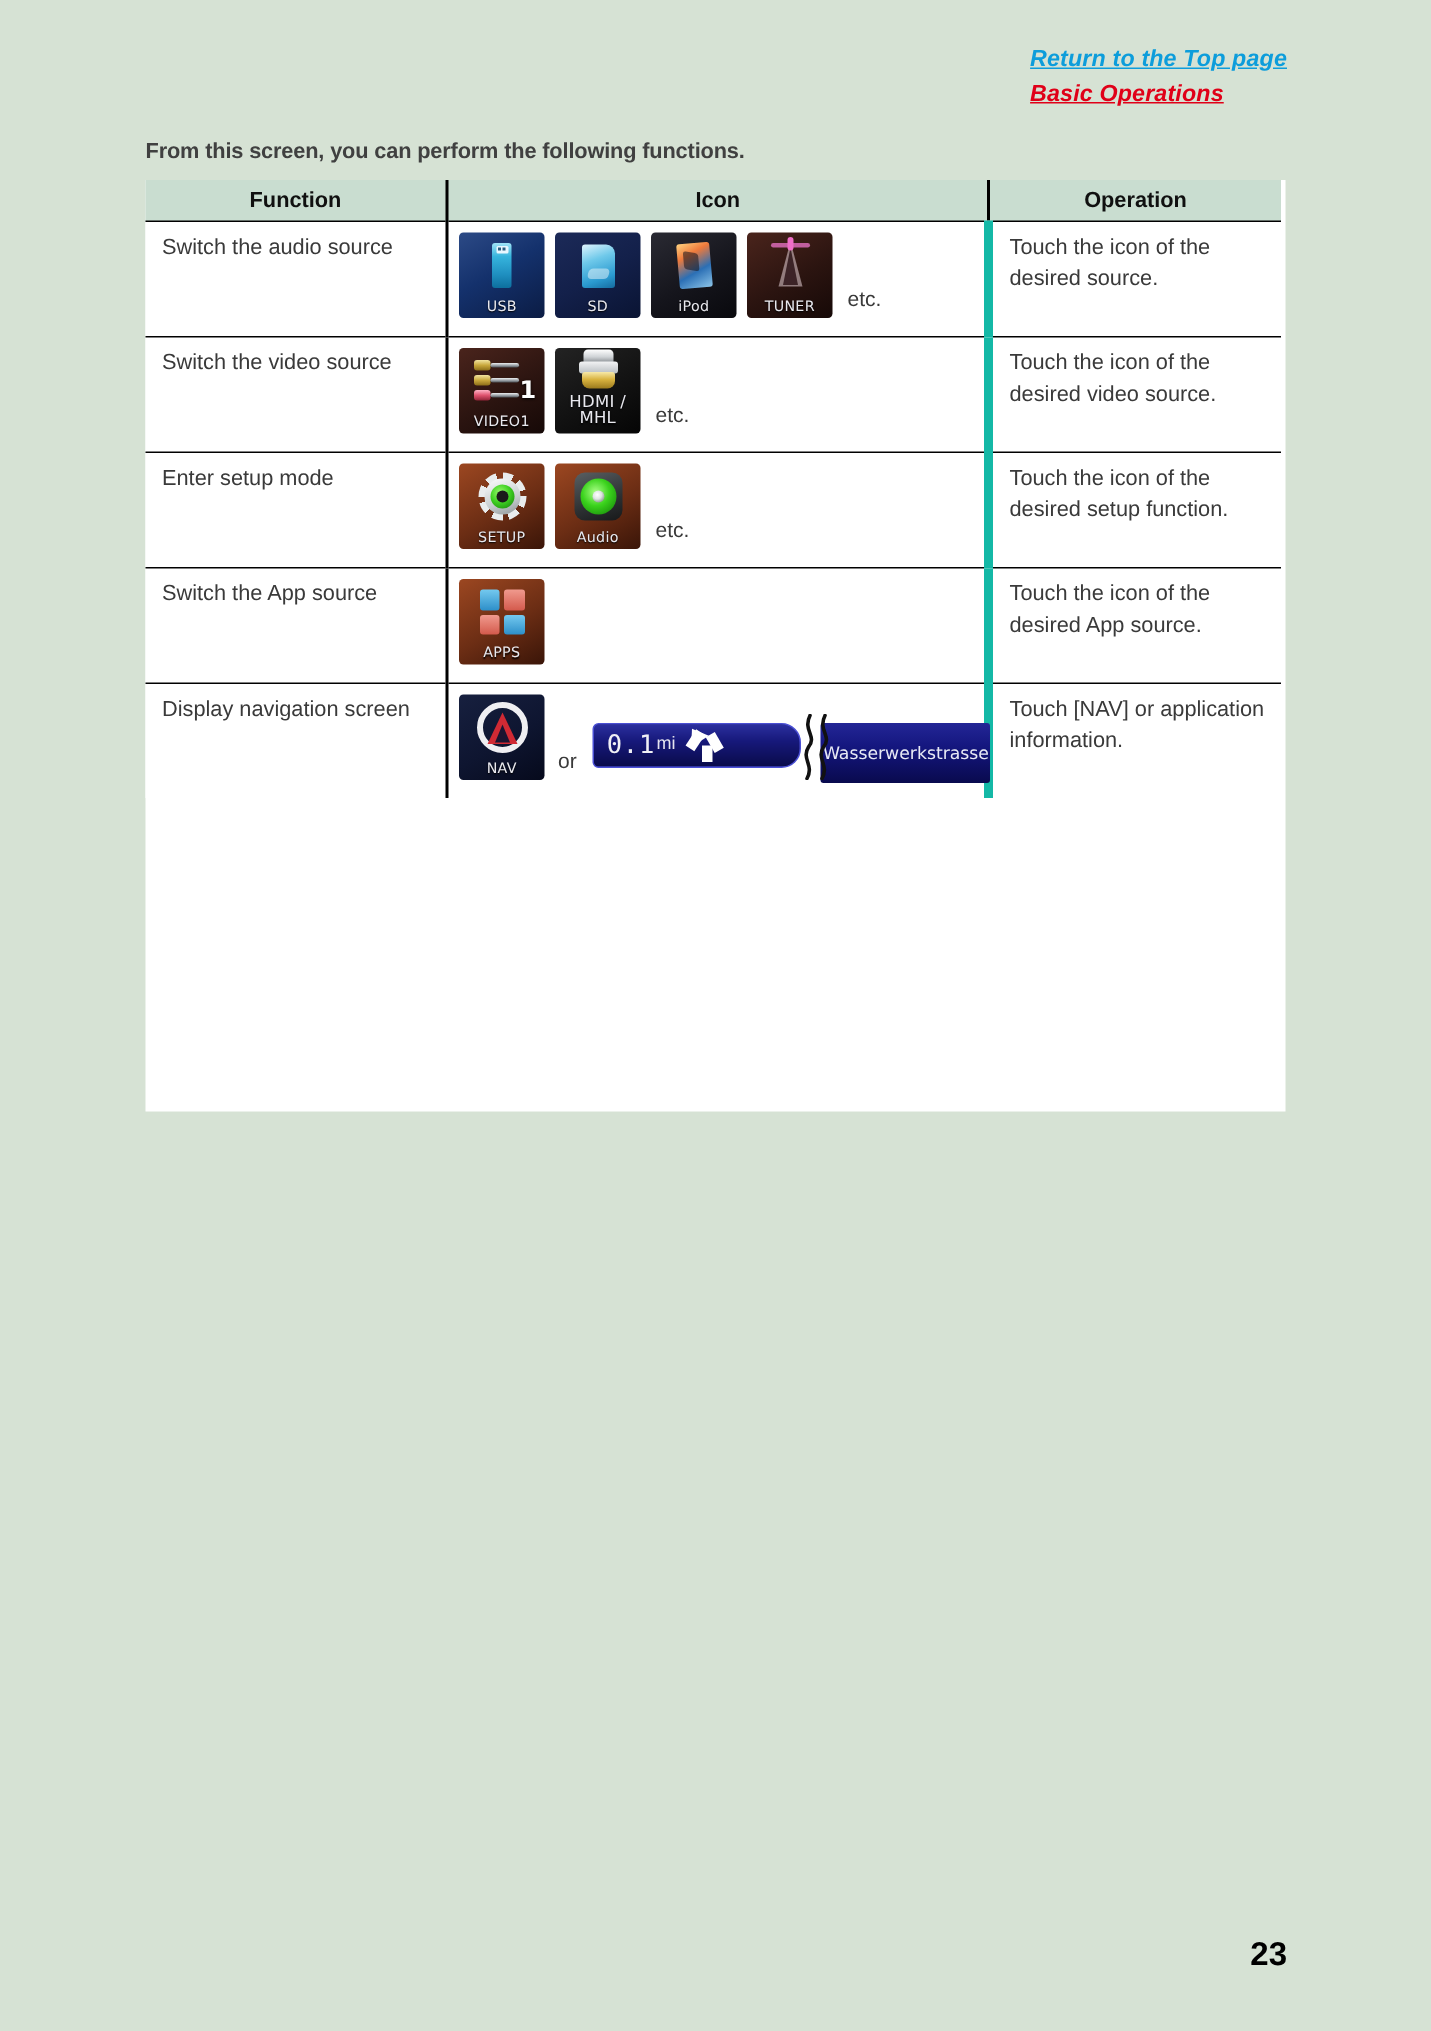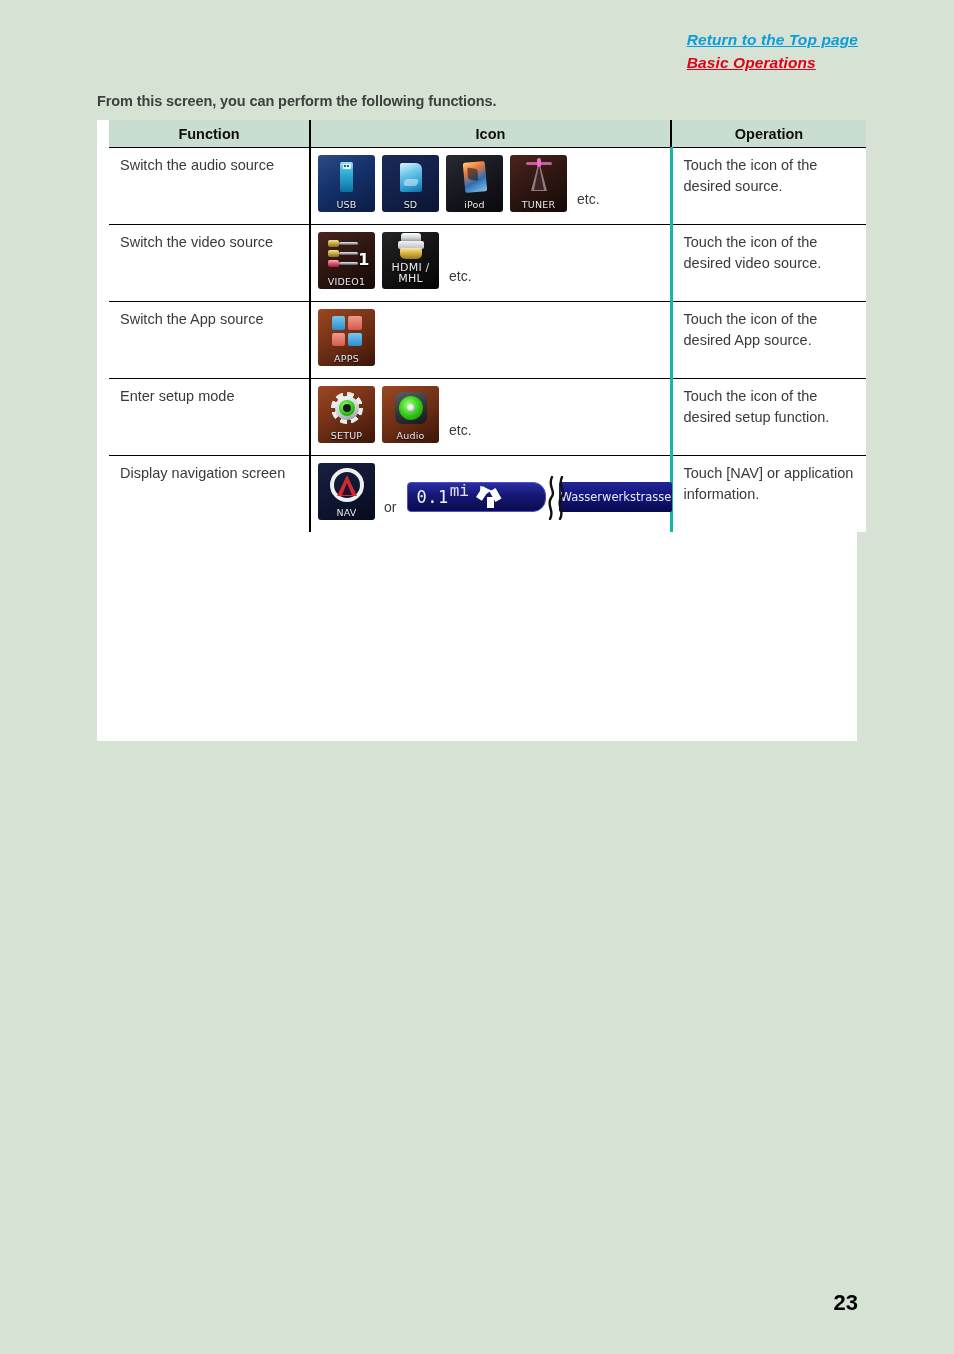--- a/index.html
+++ b/index.html
@@ -50,21 +50,21 @@
     position: absolute;
     left: 97px;
     top: 120px;
     width: 760px;
     height: 621px;
     background: #ffffff;
   }
 
   table.fn-table {
     position: absolute;
-    left: 12px;
+    left: 0;
     top: 0;
     width: 753px;
     border-collapse: collapse;
     table-layout: fixed;
   }
   table.fn-table th {
     background: #c9ddd0;
     color: #101010;
     font-size: 14.5px;
     font-weight: bold;
@@ -81,21 +81,21 @@
   table.fn-table td {
     border-top: 1.4px solid #000;
     vertical-align: top;
     padding: 7px 10px 0 11px;
     font-size: 14.5px;
     color: #3a3a3a;
     line-height: 1.44;
     background: #fff;
   }
   table.fn-table td.c-icon { border-left: 2px solid #000; padding: 7px 6px 6px 7px; }
-  table.fn-table td.c-op   { border-left: 3px solid #14b8a6; padding-left: 11px; }
+  table.fn-table td.c-op   { border-left: 6px solid #14b8a6; padding-left: 11px; }
   table.fn-table tr.last-row td { border-bottom: 1.8px solid #000; }
 
   .row-h-1 { height: 77px; }
   .row-h-2 { height: 76px; }
 
   
   .icon-strip {
     display: flex;
     align-items: flex-end;
     gap: 7px;
@@ -427,22 +427,22 @@
     z-index: 2;
   }
   .nav-dist {
     font-family: "DejaVu Sans Mono", monospace;
     font-size: 17px;
     color: #f0f0f5;
     margin-left: 8px;
     letter-spacing: 0.5px;
   }
   .nav-unit {
-    font-family: Liberation Mono, monospace;
-    font-size: 16px;
+    font-family: Liberation Sans, sans-serif;
+    font-size: 12px;
     color: #e4e4ee;
     margin-left: 1px;
     align-self: flex-end;
     margin-bottom: 7px;
   }
   .nav-turn {
     margin-left: 9px;
     width: 24px; height: 22px;
     position: relative;
   }
@@ -464,21 +464,21 @@
     position: absolute; left: -2px; top: -1px;
     width: 0; height: 0;
     border-left: 7px solid transparent;
     border-right: 7px solid transparent;
     border-bottom: 10px solid #fff;
     transform: rotate(-32deg);
   }
   .nav-street {
     position: absolute;
     left: 152px; top: 0;
-    width: 113px; height: 30px;
+    width: 113px; height: 40px;
     background: linear-gradient(180deg,#232696 0%,#14167e 40%,#090a4e 100%);
     border-radius: 2px;
     display: flex;
     align-items: center;
     justify-content: center;
     z-index: 1;
   }
   .nav-street span {
     font-family: "DejaVu Sans", sans-serif;
     font-size: 11.5px;
@@ -600,68 +600,68 @@
             </div>
           </div>
           <div class="etc-label">etc.</div>
         </div>
       </td>
       <td class="c-op">Touch the icon of the desired video source.</td>
     </tr>
 
 
     <tr class="row-h-1">
+      <td>Enter setup mode</td>
+      <td class="c-icon">
+        <div class="icon-strip">
+          <div class="tile bg-rust">
+            <div class="glyph">
+              <div class="gear">
+                    <div class="teeth"></div>
+                    <div class="disc"></div>
+                    <div class="hole"></div>
+                    <div class="hole2"></div>
+                  </div>
+            </div>
+            <div class="tile-label">SETUP</div>
+          </div>
+          <div class="tile bg-rust">
+            <div class="glyph">
+              <div class="spk">
+                    <div class="cab"></div>
+                    <div class="cone"></div>
+                    <div class="dust"></div>
+                  </div>
+            </div>
+            <div class="tile-label">Audio</div>
+          </div>
+          <div class="etc-label">etc.</div>
+        </div>
+      </td>
+      <td class="c-op">Touch the icon of the desired setup function.</td>
+    </tr>
+
+    <tr class="row-h-1">
       <td>Switch the App source</td>
       <td class="c-icon">
         <div class="icon-strip">
           <div class="tile bg-rust">
             <div class="glyph">
               <div class="apps-grid">
                     <span class="ap-b"></span>
                     <span class="ap-r"></span>
                     <span class="ap-r"></span>
                     <span class="ap-b"></span>
                   </div>
             </div>
             <div class="tile-label">APPS</div>
           </div>
         </div>
       </td>
       <td class="c-op">Touch the icon of the desired App source.</td>
-    </tr>
-
-    <tr class="row-h-1">
-      <td>Enter setup mode</td>
-      <td class="c-icon">
-        <div class="icon-strip">
-          <div class="tile bg-rust">
-            <div class="glyph">
-              <div class="gear">
-                    <div class="teeth"></div>
-                    <div class="disc"></div>
-                    <div class="hole"></div>
-                    <div class="hole2"></div>
-                  </div>
-            </div>
-            <div class="tile-label">SETUP</div>
-          </div>
-          <div class="tile bg-rust">
-            <div class="glyph">
-              <div class="spk">
-                    <div class="cab"></div>
-                    <div class="cone"></div>
-                    <div class="dust"></div>
-                  </div>
-            </div>
-            <div class="tile-label">Audio</div>
-          </div>
-          <div class="etc-label">etc.</div>
-        </div>
-      </td>
-      <td class="c-op">Touch the icon of the desired setup function.</td>
     </tr>
 
     <tr class="row-h-2">
       <td>Display navigation screen</td>
       <td class="c-icon">
         <div class="icon-strip">
           <div class="tile bg-darkblue">
             <div class="glyph">
               <div class="nav-mark">
                     <div class="ring"></div>

